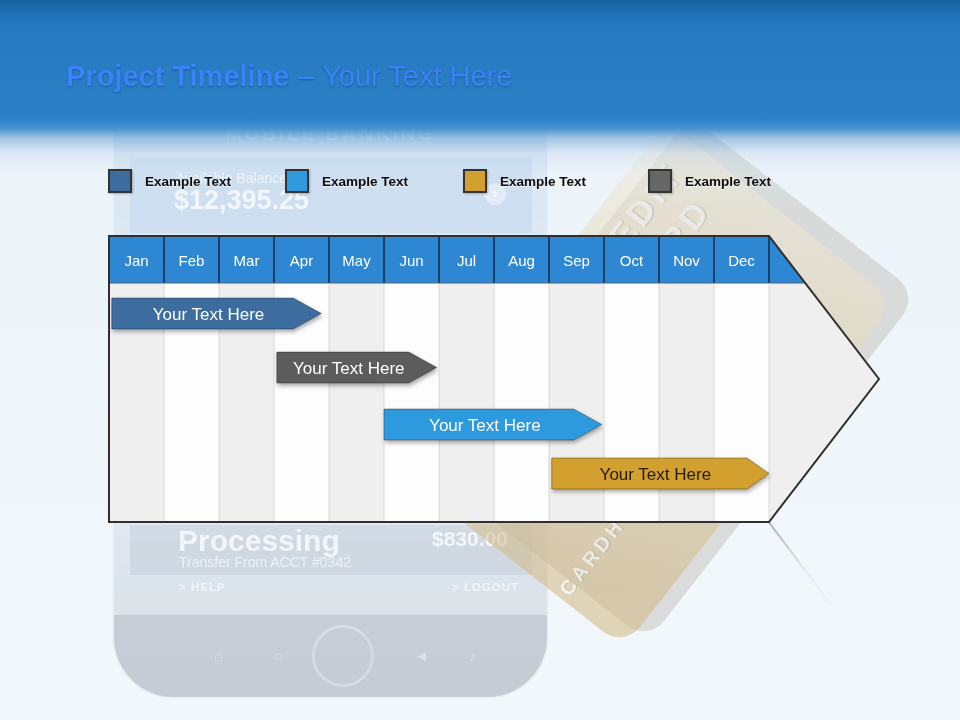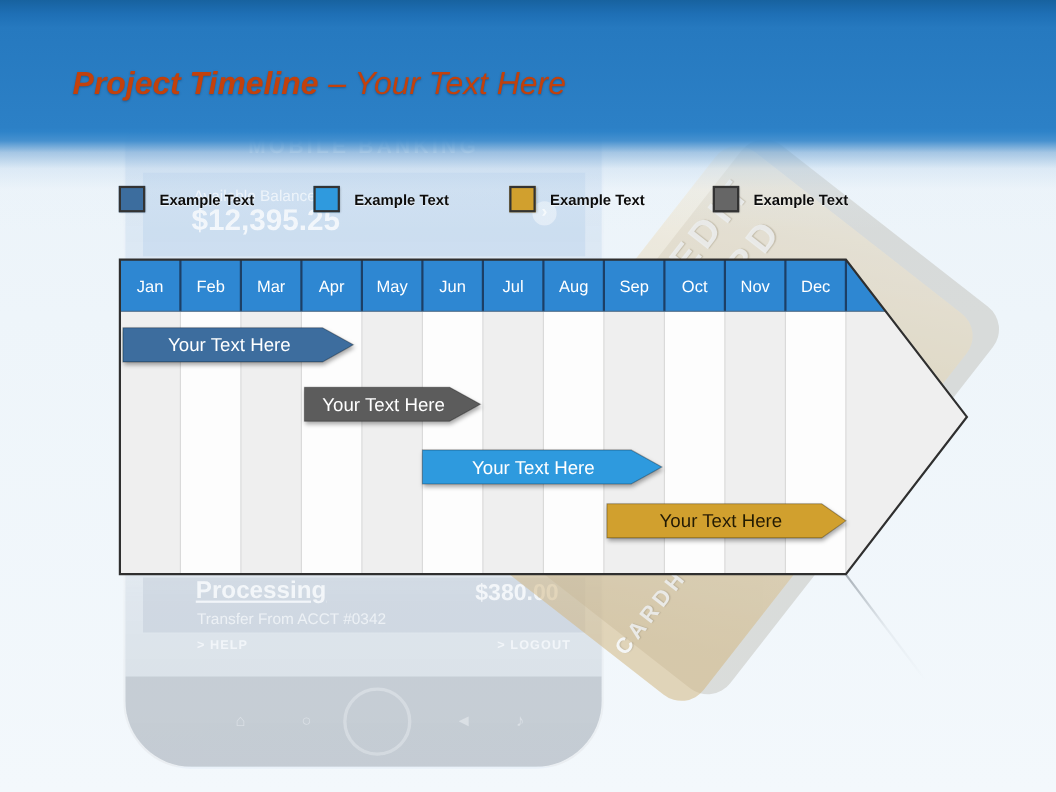--- a/index.html
+++ b/index.html
@@ -21,21 +21,21 @@
   .bg-phone *{position:absolute;color:#fff;}
   .ph-band1{left:16px;top:60px;width:402px;height:76px;background:rgba(150,185,225,.5);}
   .ph-band2{left:16px;top:428px;width:402px;height:50px;background:rgba(150,165,185,.45);}
   .ph-title{left:0;top:26px;width:100%;text-align:center;font-size:19px;font-weight:bold;
     letter-spacing:3px;color:rgba(255,255,255,.85);}
   .ph-balance-label{left:62px;top:73px;font-size:14px;color:rgba(255,255,255,.8);}
   .ph-balance-value{left:60px;top:88px;font-size:27px;font-weight:bold;color:rgba(255,255,255,.9);}
   .ph-chevron{left:370px;top:86px;width:22px;height:22px;border-radius:50%;
     background:rgba(255,255,255,.5);text-align:center;line-height:20px;font-size:16px;
     font-weight:bold;color:#fff;}
-  .ph-status-title{left:64px;top:427px;font-size:22px;font-weight:bold;color:rgba(255,255,255,.85);text-decoration:underline;}
+  .ph-status-title{left:64px;top:427px;font-size:30px;font-weight:bold;color:rgba(255,255,255,.85);}
   .ph-status-amount{left:318px;top:430px;font-size:21px;font-weight:bold;color:rgba(255,255,255,.85);}
   .ph-status-detail{left:65px;top:457px;font-size:14px;color:rgba(255,255,255,.7);}
   .ph-help{left:65px;top:484px;font-size:11.5px;font-weight:bold;letter-spacing:1px;color:rgba(255,255,255,.75);}
   .ph-logout{left:338px;top:484px;font-size:11.5px;font-weight:bold;letter-spacing:1px;color:rgba(255,255,255,.75);}
   .ph-navbar{left:0;bottom:0;width:100%;height:82px;background:rgba(125,135,148,.5);}
   .ph-home-circle{left:198px;top:528px;width:56px;height:56px;border:3px solid rgba(255,255,255,.3);
     border-radius:50%;}
   .ph-icon{top:550px;font-size:15px;color:rgba(255,255,255,.4);}
   .ph-ic0{left:100px;} .ph-ic1{left:160px;} .ph-ic2{left:300px;} .ph-ic3{left:355px;}
   
@@ -57,22 +57,22 @@
   .top-band{
     position:absolute;left:0;top:0;width:960px;height:210px;z-index:4;
     background:linear-gradient(to bottom,
       #17629f 0%,#1e6fb5 6%,#2679bf 12%,#2c80c6 55%,#2e83c9 57%,
       rgba(62,140,205,.95) 61%,rgba(120,170,215,.62) 66%,
       rgba(190,215,238,.35) 73%,rgba(230,240,249,.15) 82%,
       rgba(240,246,252,0) 100%);
   }
   
   .title{
-    position:absolute;left:66px;top:60px;margin:0;z-index:5;color:#c2410c;
-    font-size:29px;font-weight:400;text-shadow:0 1px 2px rgba(0,30,60,.35);white-space:nowrap;font-style:italic;
+    position:absolute;left:66px;top:60px;margin:0;z-index:5;color:#3b82f6;
+    font-size:29px;font-weight:400;text-shadow:0 1px 2px rgba(0,30,60,.35);white-space:nowrap;
   }
   .t-bold{font-weight:700;margin-right:9px;}
   
   .legend{position:absolute;left:0;top:0;width:960px;height:0;z-index:6;}
   .legend-item{position:absolute;top:169px;display:flex;align-items:center;}
   .li0{left:108px;} .li1{left:285px;} .li2{left:463px;} .li3{left:648px;}
   .legend-swatch{width:24px;height:24px;border:2px solid #333;box-sizing:border-box;margin-right:13px;
     box-shadow:1px 1px 2px rgba(0,0,0,.25);}
   .legend-label{font-size:13.5px;font-weight:bold;color:#0d0d0d;
     text-shadow:0 1px 1px rgba(255,255,255,.8);white-space:nowrap;}
@@ -92,21 +92,21 @@
 <div class="slide">
 
   <div class="bg-phone">
     <div class="ph-band1"></div>
     <div class="ph-band2"></div>
     <div class="ph-title">MOBILE BANKING</div>
     <div class="ph-balance-label">Available Balance</div>
     <div class="ph-balance-value">$12,395.25</div>
     <div class="ph-chevron">›</div>
     <div class="ph-status-title">Processing</div>
-    <div class="ph-status-amount">$380.00</div>
+    <div class="ph-status-amount">$830.00</div>
     <div class="ph-status-detail">Transfer From ACCT #0342</div>
     <div class="ph-help">&gt; HELP</div>
     <div class="ph-logout">&gt; LOGOUT</div>
     <div class="ph-navbar"></div>
     <div class="ph-home-circle"></div>
     <span class="ph-icon ph-ic0">⌂</span>
     <span class="ph-icon ph-ic1">○</span>
     <span class="ph-icon ph-ic2">◄</span>
     <span class="ph-icon ph-ic3">♪</span>
   </div>

